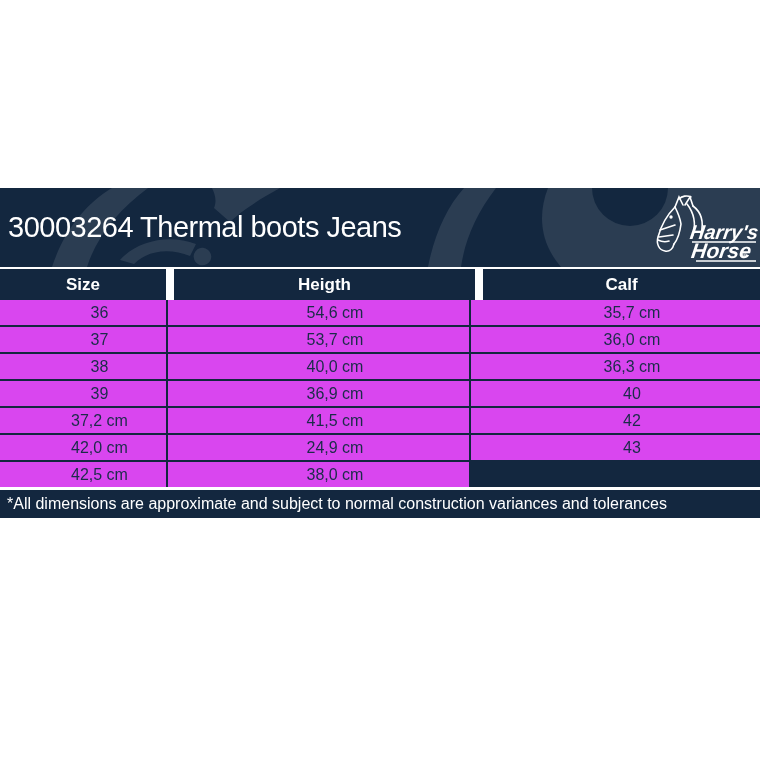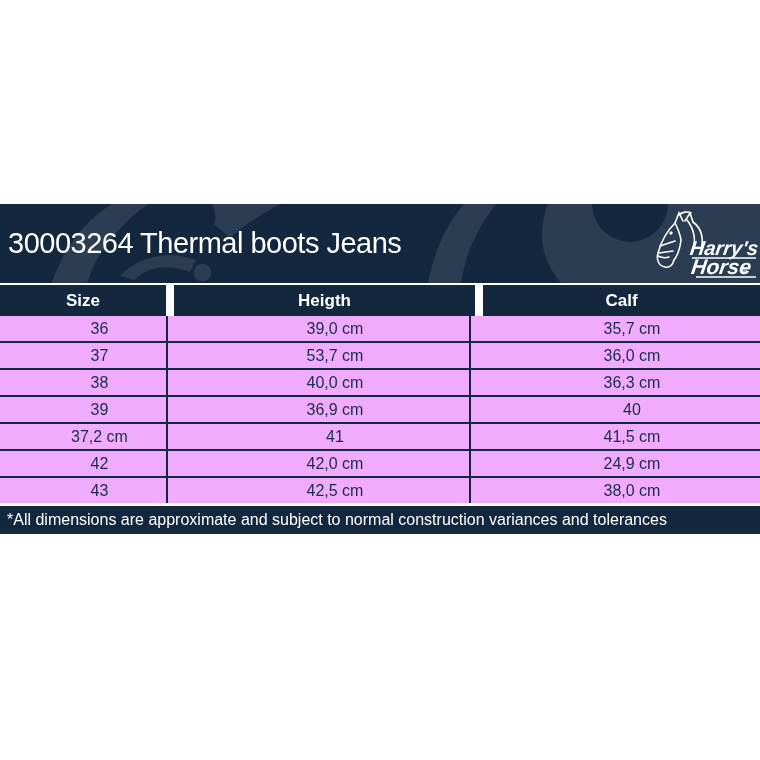--- a/index.html
+++ b/index.html
@@ -12,21 +12,21 @@
   html,body{background:#fff;}
   body{font-family:"Liberation Sans", sans-serif;}
   .stage{
     position:relative;
     width:760px;height:760px;
     background:#fff;
     overflow:hidden;
   }
   .panel{
     position:absolute;
-    top:204px;left:0;
+    top:188px;left:0;
     width:760px;
     border-radius:32px;
   }
   
   .title-bar{
     position:relative;
     height:79px;
     background:var(--navy);
     overflow:hidden;
   }
@@ -65,21 +65,21 @@
     height:31px;
     display:flex;align-items:center;justify-content:center;
   }
   .table-body{
     display:grid;
     grid-template-columns:166px 301px 1fr;
     gap:2px;
     background:var(--navy);
   }
   .td{
-    background:#f0abfc;
+    background:#d946ef;
     color:var(--cell-text);
     font-size:16px;
     height:25px;
     display:flex;align-items:center;justify-content:center;
     white-space:nowrap;
     padding-left:33px;
   }
   
   .footnote-bar{
     margin-top:3px;
@@ -138,38 +138,37 @@
     </div>
 
     <div class="table-head">
       <div class="th">Size</div>
       <div class="th">Heigth</div>
       <div class="th">Calf</div>
     </div>
 
     <div class="table-body" id="table-body">
       <div class="td">36</div>
-      <div class="td">39,0 cm</div>
+      <div class="td">54,6 cm</div>
       <div class="td">35,7 cm</div>
 
       <div class="td">37</div>
       <div class="td">53,7 cm</div>
       <div class="td">36,0 cm</div>
 
       <div class="td">38</div>
       <div class="td">40,0 cm</div>
       <div class="td">36,3 cm</div>
 
       <div class="td">39</div>
       <div class="td">36,9 cm</div>
 
       <div class="td">40</div>
       <div class="td">37,2 cm</div>
 
-      <div class="td">41</div>
       <div class="td">41,5 cm</div>
 
       <div class="td">42</div>
       <div class="td">42,0 cm</div>
       <div class="td">24,9 cm</div>
 
       <div class="td">43</div>
       <div class="td">42,5 cm</div>
       <div class="td">38,0 cm</div>
     </div>

